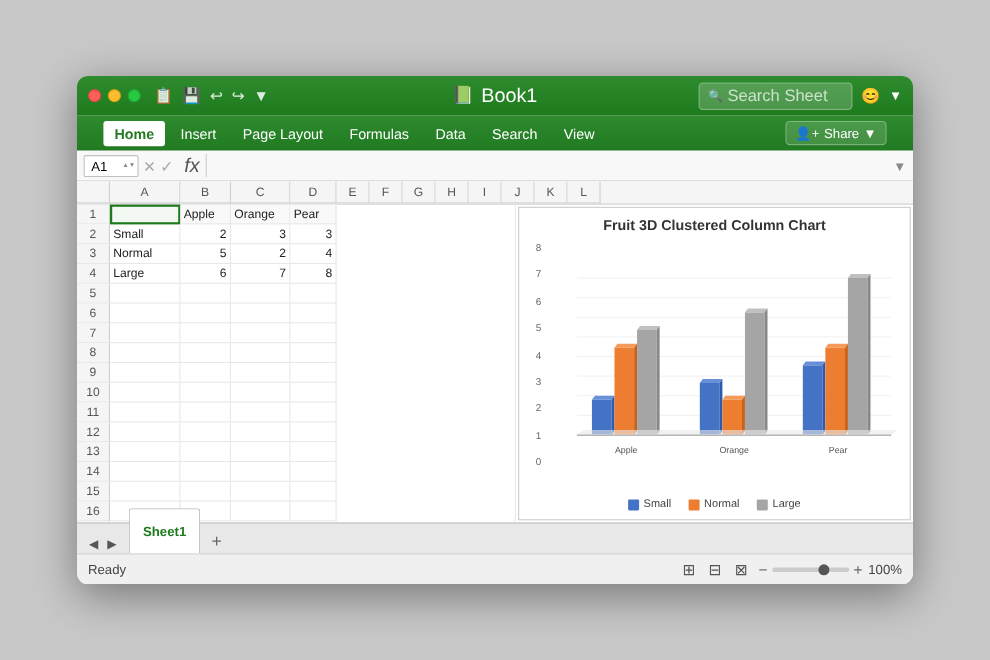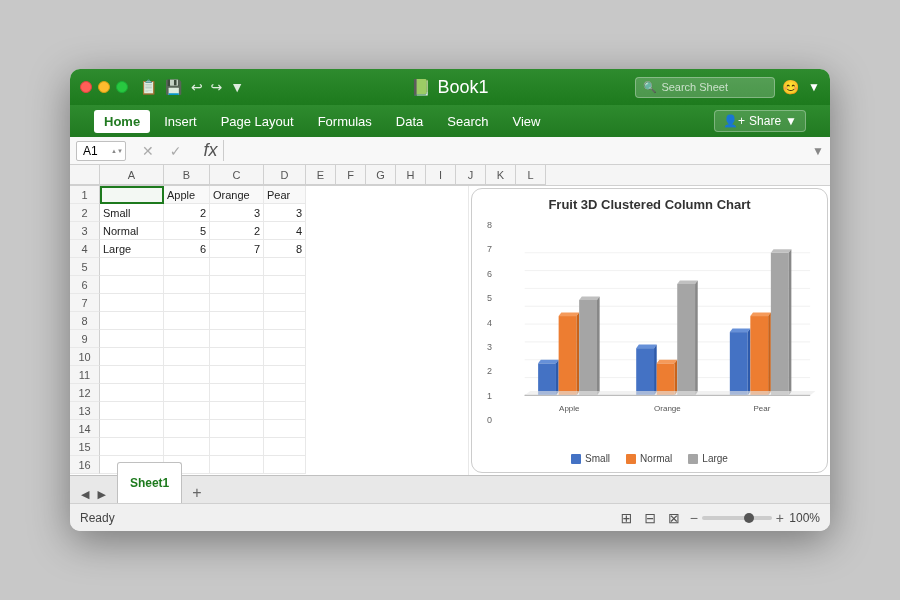--- a/index.html
+++ b/index.html
@@ -132,21 +132,21 @@
       cursor: pointer;
     }
     
     .formula-bar {
       background: #f8f8f8;
       border-bottom: 1px solid #d0d0d0;
       height: 28px;
       display: flex;
       align-items: center;
       padding: 0 6px;
-      gap: 16px;
+      gap: 4px;
     }
     .cell-ref {
       background: white;
       border: 1px solid #c0c0c0;
       border-radius: 2px;
       padding: 2px 6px;
       font-size: 12px;
       width: 50px;
       display: flex;
       align-items: center;
@@ -265,21 +265,21 @@
     }
     .grid-cell.num {
       justify-content: flex-end;
     }
     
     .chart-area {
       border: 1px solid #ccc;
       background: white;
       margin: 4px;
       padding: 8px;
-      border-radius: 11px;
+      border-radius: 0;
     }
     .chart-title {
       text-align: center;
       font-size: 13px;
       font-weight: 600;
       color: #333;
       margin-bottom: 8px;
     }
     .y-label {
       font-size: 9px;
@@ -433,21 +433,21 @@
       <span class="titlebar-icon">↪</span>
       <span class="titlebar-icon">▼</span>
     </div>
     <div class="titlebar-center">
       <span class="title-excel-icon">📗</span>
       <span class="title-text">Book1</span>
     </div>
     <div class="titlebar-right">
       <div class="search-bar">
         <span class="search-icon-sm">🔍</span>
-        <span style="font-size:11px;color:rgba(255,255,255,0.7)">Search Sheet</span>
+        <span style="font-size:15px;color:rgba(255,255,255,0.7)">Search Sheet</span>
       </div>
       <span class="user-icon">😊</span>
       <span style="color:white;font-size:12px">▼</span>
     </div>
   </div>
 
   <div class="ribbon">
     <div class="ribbon-tab active">Home</div>
     <div class="ribbon-tab">Insert</div>
     <div class="ribbon-tab">Page Layout</div>

